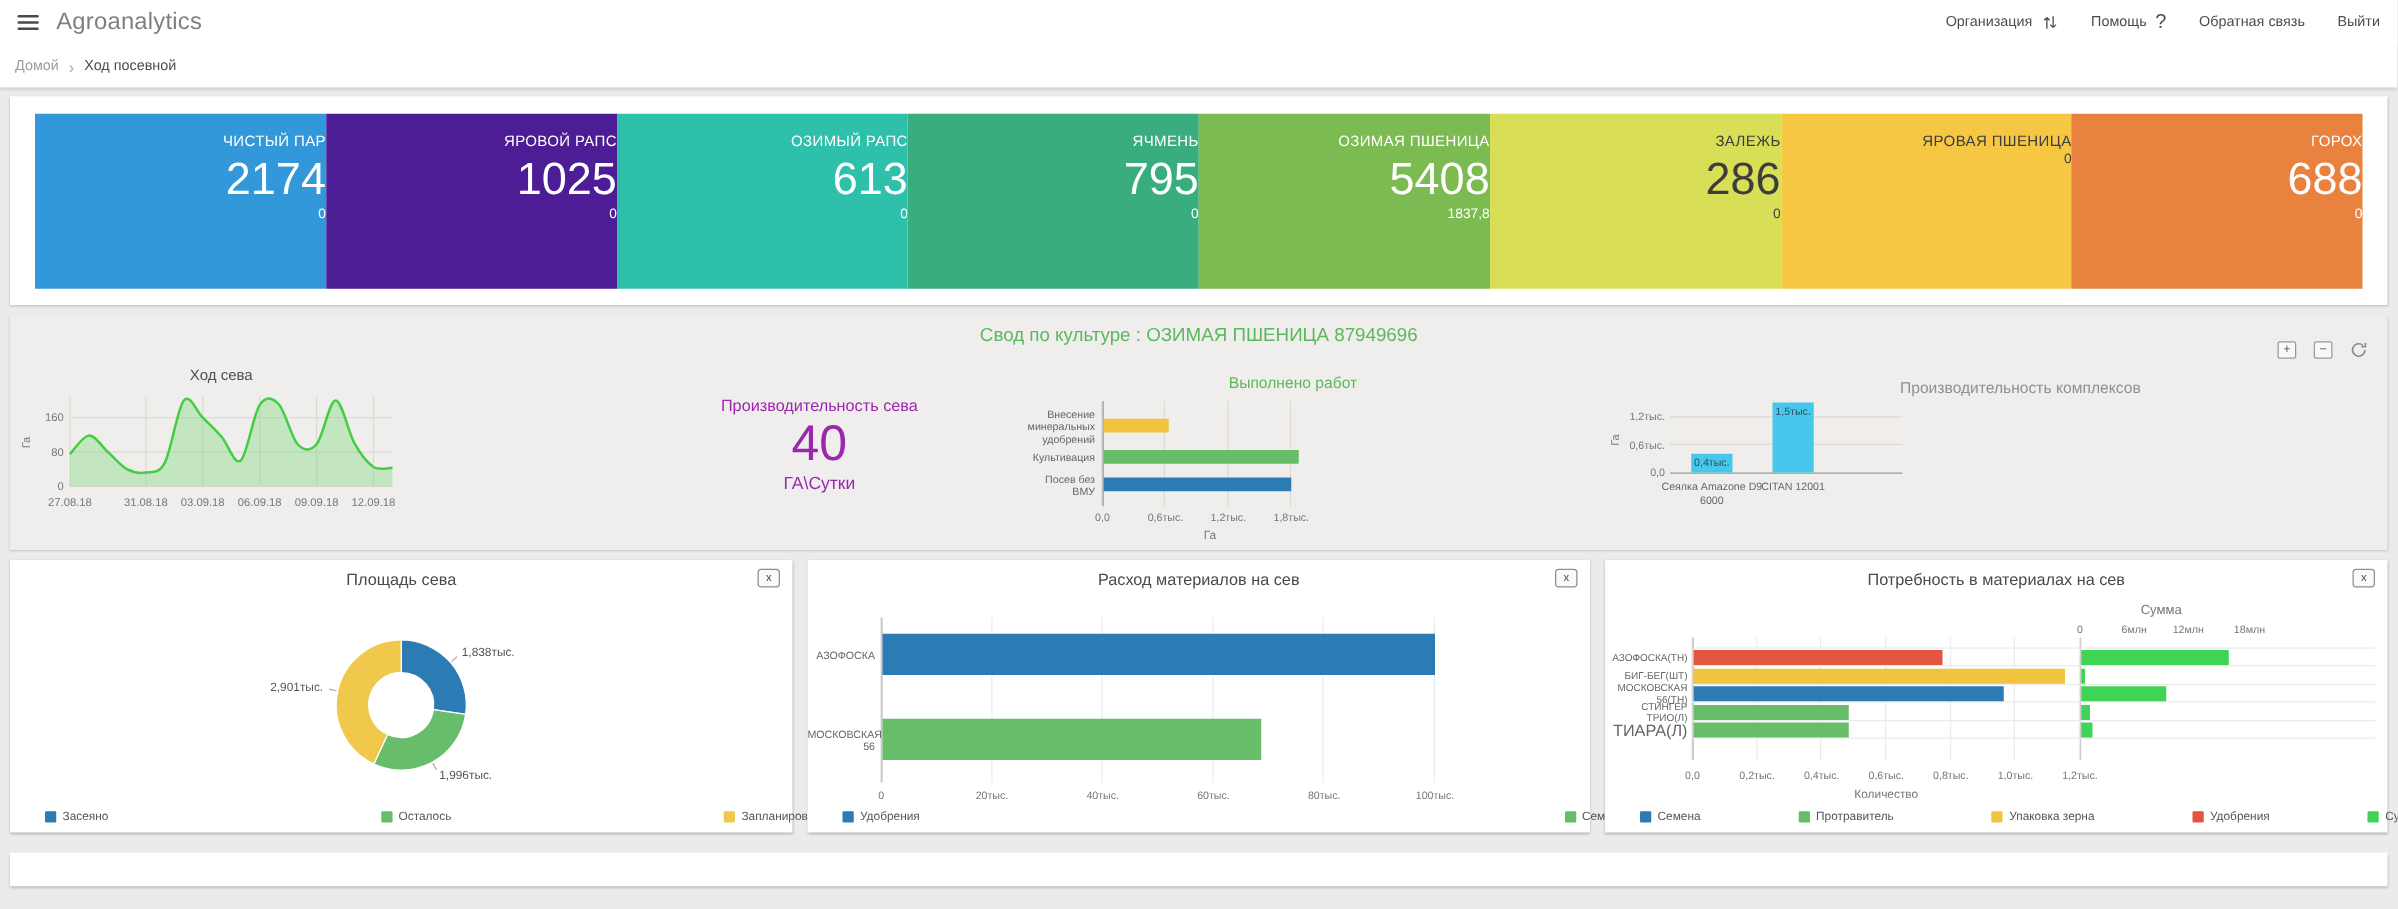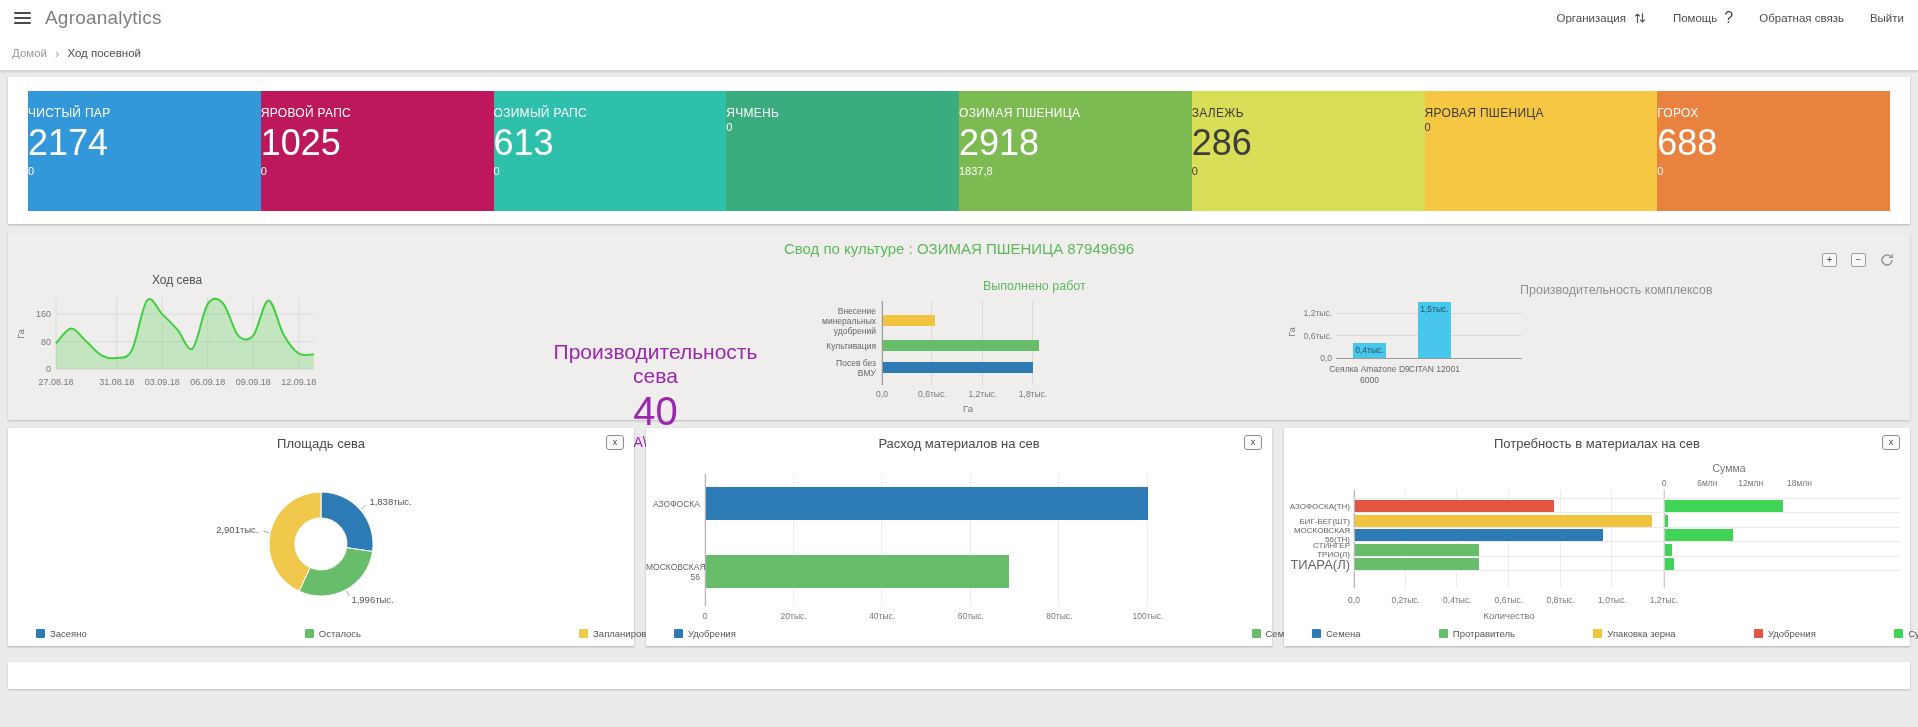--- a/index.html
+++ b/index.html
@@ -10,37 +10,37 @@
   .app-title{font-size:19px;color:#7f7f7f;letter-spacing:.2px;}
   .topnav{margin-left:auto;display:flex;align-items:center;gap:26px;}
   .nav-item{display:flex;align-items:center;gap:7px;font-size:11.5px;color:#4d4d4d;cursor:pointer;}
   .qmark{font-size:16px;color:#4d4d4d;}
   .breadcrumb-bar{height:34px;background:#fff;display:flex;align-items:center;padding:0 12px;border-bottom:1px solid #cfcfcf;box-shadow:0 1px 2px rgba(0,0,0,.12);}
   .bc-home{font-size:11.5px;color:#9a9a9a;cursor:pointer;}
   .bc-sep{font-size:13px;color:#aaa;margin:0 8px;}
   .bc-cur{font-size:11.5px;color:#4d4d4d;}
   .tiles-card{margin:6px 8px 0;background:#fff;box-shadow:0 1px 2px rgba(0,0,0,.25);padding:14px 20px 13px;}
   .tiles-row{display:flex;}
-  .tile{flex:1;height:120px;text-align:left;cursor:pointer;}
+  .tile{flex:1;height:140px;text-align:right;cursor:pointer;}
   .tile-label{font-size:12px;margin-top:15px;letter-spacing:.3px;}
   .tile-value{font-size:36px;line-height:42px;margin-top:2px;font-weight:300;}
   .tile-sub{font-size:11px;margin-top:1px;}
   .tile-light .tile-label,.tile-light .tile-value,.tile-light .tile-sub{color:#fff;}
   .tile-dark .tile-label,.tile-dark .tile-value,.tile-dark .tile-sub{color:#3d3d3d;}
   .summary-card{position:relative;margin:9px 8px 0;height:187px;background:#f0eeec;box-shadow:0 1px 2px rgba(0,0,0,.2);}
   .summary-title{position:absolute;top:7px;left:0;width:100%;text-align:center;font-size:15px;color:#5cb85c;}
   .summary-tools{position:absolute;top:20px;right:16px;display:flex;align-items:center;gap:14px;}
   .tool-box{display:inline-block;width:13px;height:12px;line-height:11px;text-align:center;border:1px solid #9a9a9a;border-radius:2px;background:#faf8f6;font-size:10px;color:#555;cursor:pointer;}
   .tool-refresh{cursor:pointer;display:inline-block;height:14px;}
   .area-wrap{position:absolute;left:14px;top:40px;width:310px;height:145px;}
   .chart-title-sm{width:100%;text-align:center;font-size:12px;color:#4f4f4f;}
   .area-ylabel{position:absolute;left:-6px;top:56px;transform:rotate(-90deg);font-size:9px;color:#777;}
   #area-svg{margin-top:4px;display:block;}
   .productivity{position:absolute;left:530px;top:64px;width:235px;text-align:center;color:#9b27af;}
-  .prod-title{font-size:21px;margin-top:43px;}
+  .prod-title{font-size:13px;}
   .prod-value{font-size:40px;line-height:46px;font-weight:300;}
   .prod-unit{font-size:14px;}
   .work-title{position:absolute;left:975px;top:46px;font-size:12.5px;color:#5cb85c;}
   #work-chart{position:absolute;left:812px;top:58px;width:290px;height:130px;}
   #complex-chart{position:absolute;left:1282px;top:38px;width:250px;height:150px;}
   .complex-title{position:absolute;left:1512px;top:50px;font-size:12.5px;color:#8f8f8f;}
   .cards-row{display:flex;gap:12px;margin:8px 8px 0;}
   .card{flex:1;position:relative;height:218px;background:#fff;box-shadow:0 1px 2px rgba(0,0,0,.25);}
   .card-title{position:absolute;top:8px;left:0;width:100%;text-align:center;font-size:13px;color:#4a4a4a;}
   .close-box{position:absolute;top:7px;right:10px;width:16px;height:13px;line-height:12px;text-align:center;border:1px solid #8e8e8e;border-radius:3px;background:#fafafa;font-size:9px;color:#444;cursor:pointer;}
@@ -89,37 +89,38 @@
   <span class="bc-cur">Ход посевной</span>
 </div>
 
 <div class="tiles-card">
   <div class="tiles-row" id="tiles-row">
       <div class="tile tile-light" style="background: rgb(51, 152, 217);">
         <div class="tile-label">ЧИСТЫЙ ПАР</div>
         <div class="tile-value">2174</div>
         <div class="tile-sub">0</div>
       </div>
-      <div class="tile tile-light" style="background: #be185d;">
+      <div class="tile tile-light" style="background: #4c1d95;">
         <div class="tile-label">ЯРОВОЙ РАПС</div>
         <div class="tile-value">1025</div>
         <div class="tile-sub">0</div>
       </div>
       <div class="tile tile-light" style="background: rgb(47, 192, 172);">
         <div class="tile-label">ОЗИМЫЙ РАПС</div>
         <div class="tile-value">613</div>
         <div class="tile-sub">0</div>
       </div>
       <div class="tile tile-light" style="background: rgb(58, 173, 127);">
         <div class="tile-label">ЯЧМЕНЬ</div>
+        <div class="tile-value">795</div>
         <div class="tile-sub">0</div>
       </div>
       <div class="tile tile-light" style="background: rgb(124, 186, 82);">
         <div class="tile-label">ОЗИМАЯ ПШЕНИЦА</div>
-        <div class="tile-value">2918</div>
+        <div class="tile-value">5408</div>
         <div class="tile-sub">1837,8</div>
       </div>
       <div class="tile tile-dark" style="background: rgb(216, 222, 86);">
         <div class="tile-label">ЗАЛЕЖЬ</div>
         <div class="tile-value">286</div>
         <div class="tile-sub">0</div>
       </div>
       <div class="tile tile-dark" style="background: rgb(245, 199, 66);">
         <div class="tile-label">ЯРОВАЯ ПШЕНИЦА</div>
         <div class="tile-sub">0</div>

